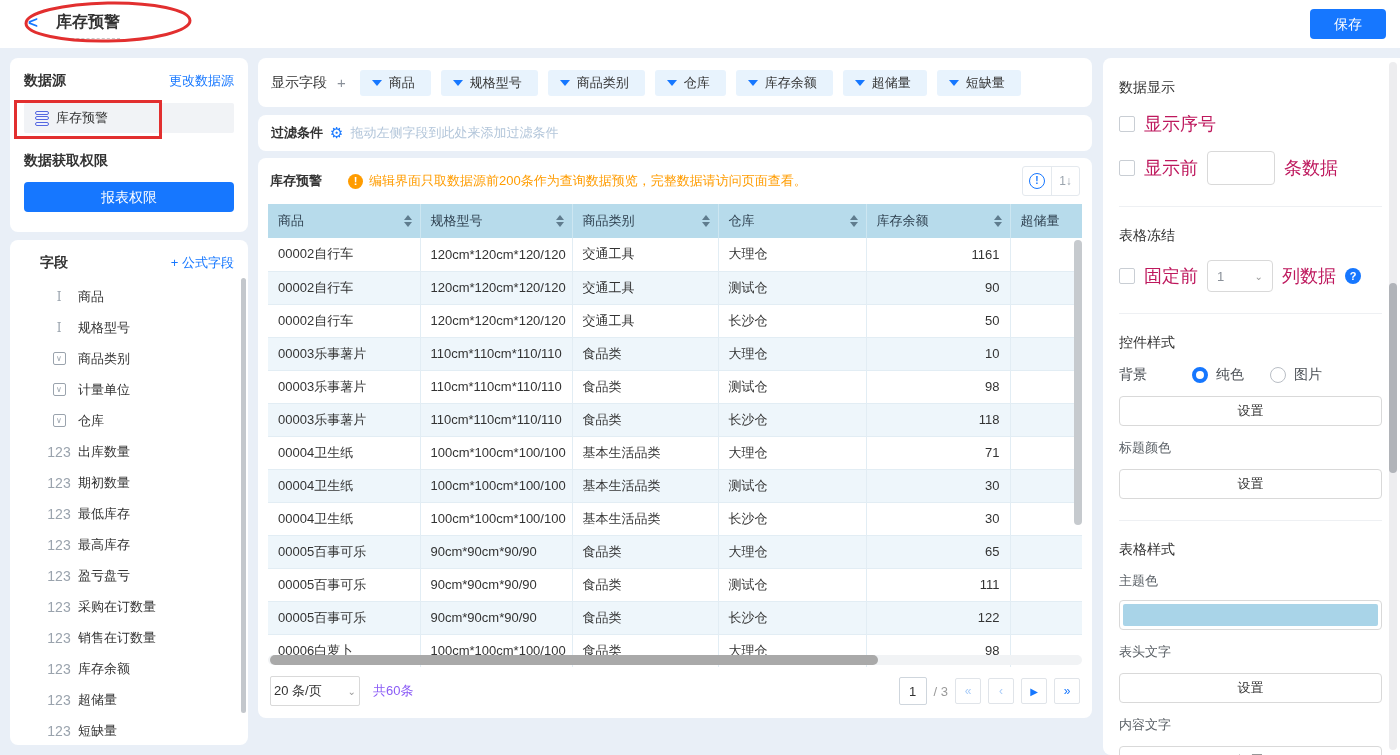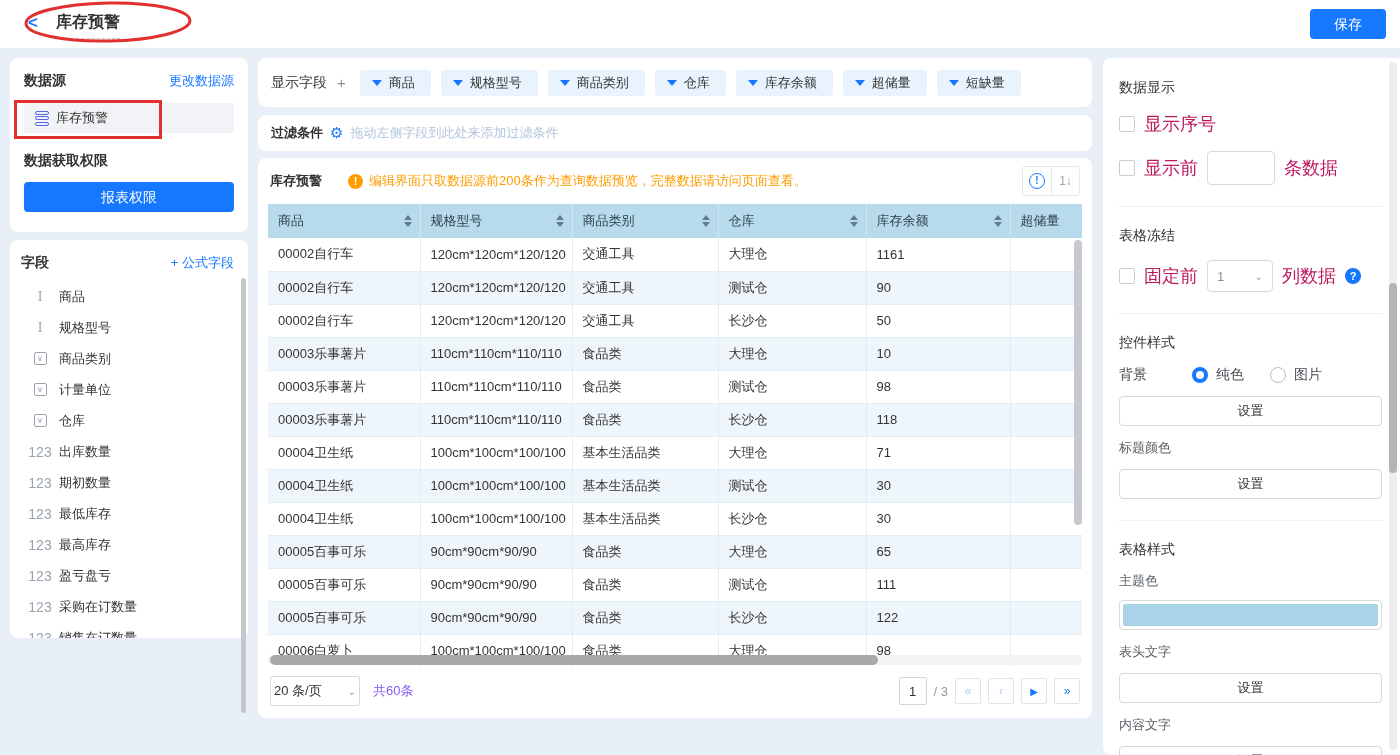--- a/index.html
+++ b/index.html
@@ -28,21 +28,21 @@
   .card-ds { left:10px; top:58px; width:238px; height:174px; padding:14px; }
   .row-between { display:flex; justify-content:space-between; align-items:center; }
   .sec-title { font-size:14px; font-weight:bold; color:#333; }
   .link { color:#1677ff; font-size:13px; cursor:pointer; }
   .ds-item { margin-top:13px; height:30px; background:#f1f3f6; display:flex; align-items:center; padding-left:11px; gap:7px; border-radius:2px; }
   .ds-item span.lbl { font-size:13px; color:#333; }
   .perm-head { margin-top:19px; }
   .perm-btn { margin-top:12px; height:30px; width:100%; background:#1677ff; color:#fff; font-size:14px;
     border:none; border-radius:4px; text-align:center; line-height:30px; cursor:pointer; }
 
-  .card-fields { left:10px; top:240px; width:238px; height:398px; padding:14px 10px 10px 11px; overflow:hidden; }
+  .card-fields { left:10px; top:240px; width:238px; height:505px; padding:14px 10px 10px 30px; overflow:hidden; }
   .fields-list { margin-top:9px; }
   .field-item { height:31px; display:flex; align-items:center; gap:8px; padding-left:8px; cursor:grab; }
   .fi-icon { width:22px; color:#9aa3ad; display:inline-flex; align-items:center; justify-content:center; flex:0 0 22px; }
   .fi-text { font-family:"DejaVu Serif","Liberation Serif",serif; font-size:12px; }
   .fi-select { width:13px; height:13px; border:1px solid #9aa3ad; border-radius:2px; font-size:8px; line-height:11px; text-align:center; }
   .fi-num { font-size:14px; letter-spacing:0; }
   .field-item .lbl { font-size:13px; color:#333; }
   .v-scroll { position:absolute; border-radius:3px; background:#c3c7cc; }
 
   
@@ -72,21 +72,21 @@
     font-weight:bold; text-align:center; line-height:13px; }
   .sort-ic { color:#9aa3ad; font-size:12px; }
 
   .tbl-wrap { position:relative; margin:0 10px; width:814px; height:463px; overflow:hidden; }
   table.grid { border-collapse:collapse; table-layout:fixed; width:832px; }
   table.grid th { background:#b7dbeb; height:34px; font-size:13px; font-weight:normal; color:#2d3f4e;
     text-align:left; padding:0 10px; border-right:1px solid #cde6f1; position:relative; }
   table.grid td { height:33px; font-size:13px; color:#333; padding:0 10px;
     border-right:1px solid #e2edf4; border-bottom:1px solid #e2edf4; background:#fff; white-space:nowrap; overflow:hidden; }
   table.grid tr.even td { background:#eef6fb; }
-  td.num { padding-right:13px; }
+  td.num { text-align:right; padding-right:13px; }
   .sorter { position:absolute; right:8px; top:50%; transform:translateY(-50%); display:flex; flex-direction:column; gap:2px; }
   .sorter i { width:0; height:0; border-left:4px solid transparent; border-right:4px solid transparent; display:block; }
   .sorter .up { border-bottom:5px solid #5f7c8e; }
   .sorter .dn { border-top:5px solid #5f7c8e; }
   .h-scroll-track { position:absolute; left:0; bottom:2px; width:814px; height:10px; background:#f1f3f5; border-radius:5px; }
   .h-scroll { position:absolute; left:2px; bottom:2px; width:608px; height:10px; background:#a9a9a9; border-radius:5px; }
   .tbl-vscroll { position:absolute; right:0; top:36px; width:8px; height:285px; background:#c6cace; border-radius:4px; }
 
   .pager { position:absolute; left:12px; right:12px; bottom:11px; height:32px; display:flex; align-items:center; }
   .psize { width:90px; height:30px; border:1px solid #d9d9d9; border-radius:2px; display:flex; align-items:center;

